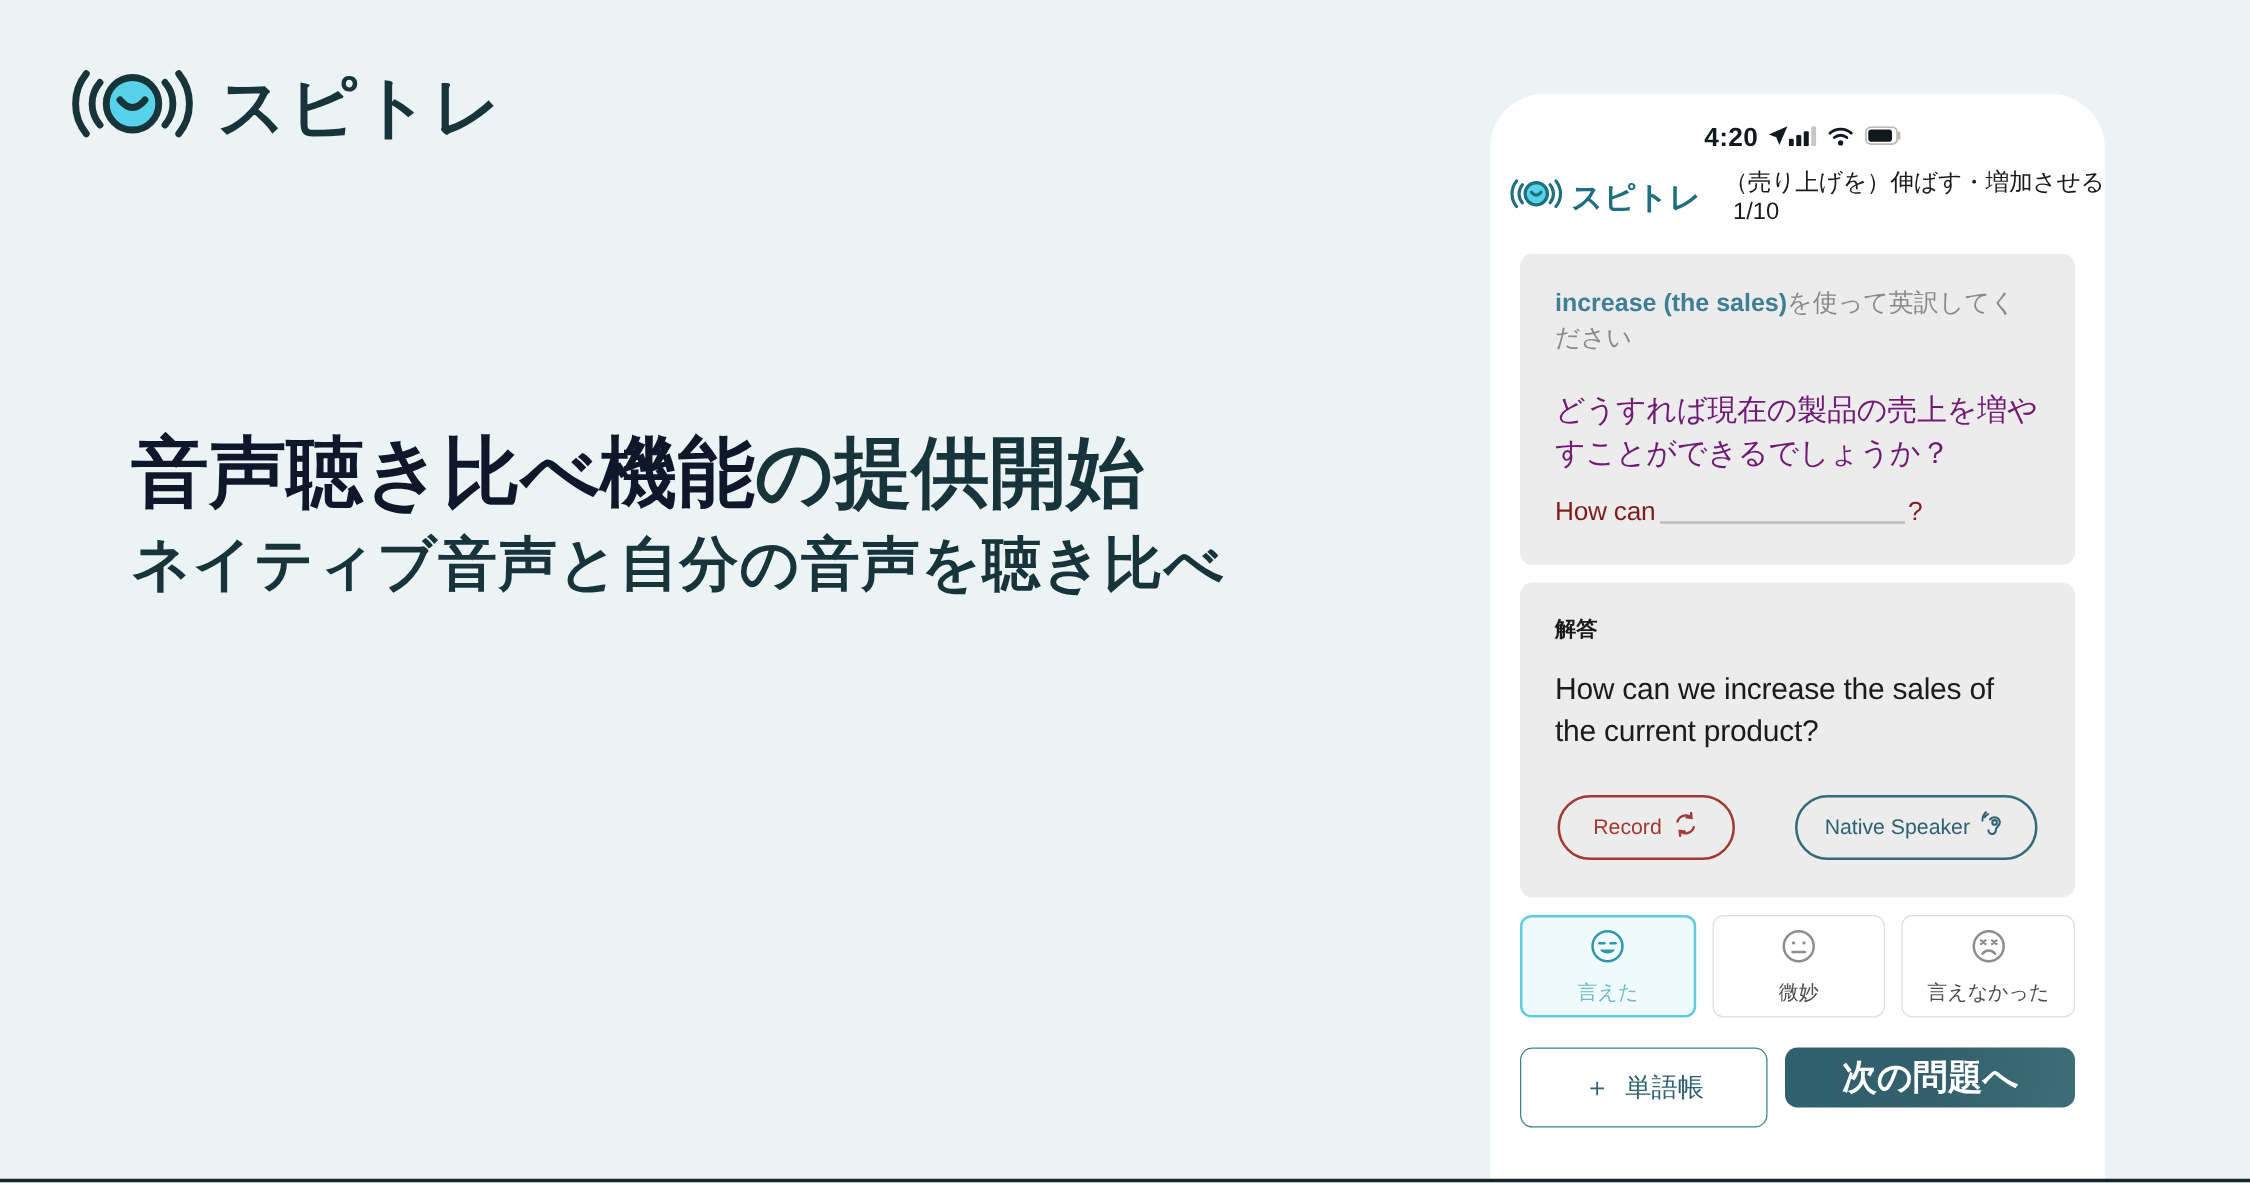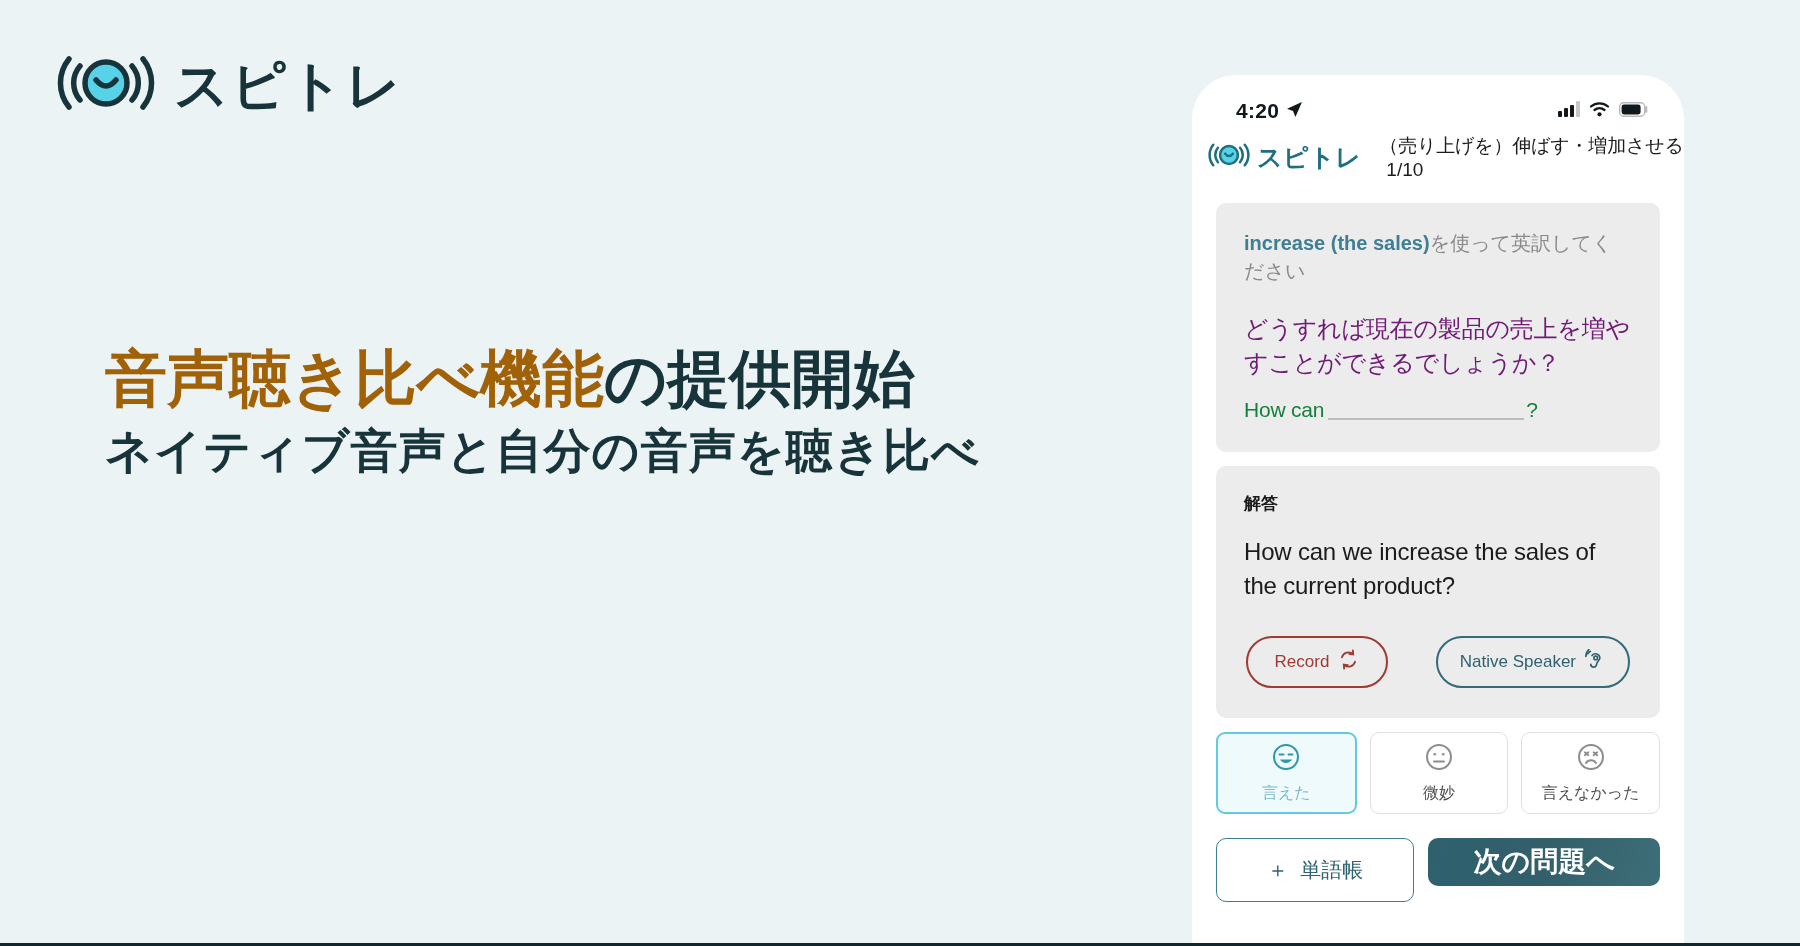--- a/index.html
+++ b/index.html
@@ -58,21 +58,21 @@
     line-height: 1;
   }
   .headline {
     margin-top: 34px;
     font-size: 62px;
     font-weight: 800;
     line-height: 1.12;
     letter-spacing: 0px;
     white-space: nowrap;
   }
-  .headline .accent { color: #a16207; }
+  .headline .accent { color: #0f172a; }
   .headline .dark { color: #17343a; }
   .subheadline {
     margin-top: 10px;
     font-size: 47px;
     font-weight: 700;
     color: #17343a;
     letter-spacing: 1px;
     line-height: 1.2;
     white-space: nowrap;
   }
@@ -86,21 +86,21 @@
     height: 875px;
     background: #ffffff;
     border-radius: 44px 44px 0 0;
     overflow: hidden;
   }
 
   .status-bar {
     height: 52px;
     display: flex;
     align-items: center;
-    justify-content: space-between;
+    justify-content: center;
     padding: 20px 36px 0 44px;
     box-sizing: border-box;
   }
   .status-time {
     display: flex;
     align-items: center;
     gap: 7px;
     font-size: 21px;
     font-weight: 700;
     color: #11191c;
@@ -165,21 +165,21 @@
 
   .jp-question {
     font-size: 24px;
     line-height: 1.42;
     color: #701a75;
     margin: 0 0 18px 0;
     letter-spacing: -0.2px;
   }
   .hint-line {
     font-size: 21px;
-    color: #15803d;
+    color: #7f1d1d;
     letter-spacing: -0.2px;
   }
   .hint-blank {
     display: inline-block;
     width: 196px;
     border-bottom: 2px solid #bdbdbd;
     margin: 0 2px -3px 4px;
   }
 
   .answer-label {

